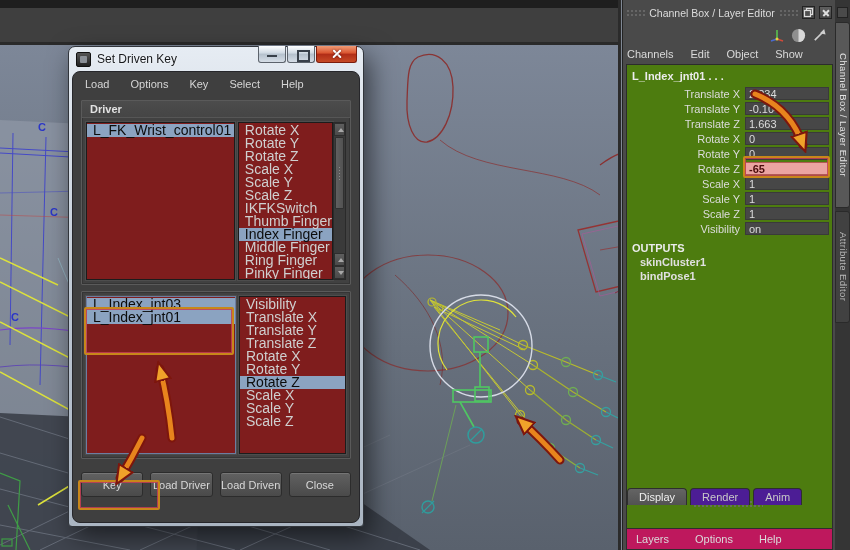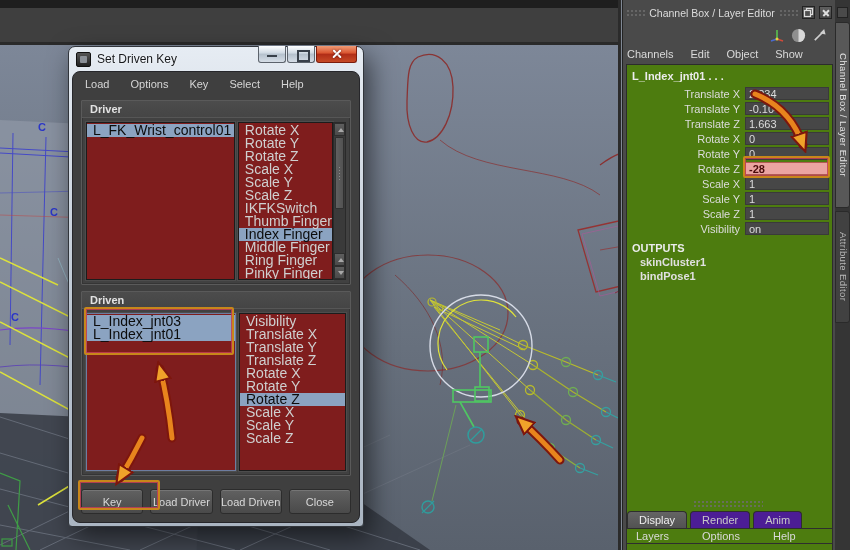--- a/index.html
+++ b/index.html
@@ -107,26 +107,26 @@
   .ch-row { display:flex; height:15px; align-items:center; }
   .ch-name { width:116px; text-align:right; font-size:11px; color:#dcdcdc; padding-right:3px;
     white-space:nowrap; }
   .ch-val { width:84px; height:13px; line-height:13px; margin-left:2px; font-size:11px; color:#dcdcdc;
     background:#474747; border:1px solid #3a3a3a; padding-left:3px; }
   .ch-val.hl { background:#eba4a1; color:#4a0b0b; font-weight:bold; border-color:#b25a55; }
   #cb-outputs-label { font-size:11px; font-weight:bold; color:#ececec; padding:6px 0 1px 5px; }
   .cb-output { font-size:11px; font-weight:bold; color:#e0e0e0; padding:1px 0 1px 13px; }
   #cb-bottom-grip { position:absolute; left:70px; top:500px; width:70px; height:7px;
     background-image:radial-gradient(circle,#6d6d6d 0.9px, transparent 1.1px); background-size:4px 4px; }
-  #cb-tabs { position:absolute; left:4px; top:511px; display:flex; gap:3px; }
+  #cb-tabs { position:absolute; left:4px; top:488px; display:flex; gap:3px; }
   .btab { height:17px; line-height:16px; padding:0 11px; font-size:11px; color:#c8c8c8;
     background:#4c1d95; border:1px solid #2e2e2e; border-bottom:none; border-radius:4px 4px 0 0; }
   .btab.active { background:linear-gradient(#646464,#525252); color:#efefef; }
-  #cb-bottom-menu { position:absolute; left:3px; top:528px; width:207px; height:16px;
-    background:#4d7c0f; border:1px solid #2e2e2e; display:flex; gap:33px; align-items:center;
+  #cb-bottom-menu { position:absolute; left:3px; top:528px; width:207px; height:22px;
+    background:#be185d; border:1px solid #2e2e2e; display:flex; gap:26px; align-items:center;
     padding-left:9px; }
   #cb-bottom-menu .menu-item { font-size:11px; color:#dadada; }
 
   
   #sidetabs { position:absolute; left:835px; top:0; width:15px; height:550px; background:#353535; z-index:5; }
   #side-top-btn { position:absolute; left:2px; top:7px; width:11px; height:11px;
     background:#4a4a4a; border:1px solid #222; }
   .stab { position:absolute; left:0; width:15px; writing-mode:vertical-rl; text-align:center;
     font-size:9.5px; letter-spacing:.4px; border:1px solid #2a2a2a; border-radius:0 3px 3px 0; }
   .stab.active { top:22px; height:186px; background:#585858; color:#e2e2e2; }
@@ -315,21 +315,20 @@
               <div class="sthumb"></div>
               <div class="strack"></div>
               <div class="sbtn up"></div>
               <div class="sbtn down"></div>
             </div>
           </div>
         </div>
       </div>
 
       <div class="group" style="margin-top:6px;">
-        <div class="group-header">Driven</div>
         <div class="lists">
           <div class="list obj" id="driven-objects">
               <div class="li sel">L_Index_jnt03</div>
               <div class="li sel">L_Index_jnt01</div>
             </div>
           <div class="list attr" id="driven-attrs">
               <div class="li">Visibility</div>
               <div class="li">Translate X</div>
               <div class="li">Translate Y</div>
               <div class="li">Translate Z</div>
@@ -406,21 +405,21 @@
           <div class="ch-row">
             <span class="ch-name">Rotate X</span>
             <span class="ch-val">0</span>
           </div>
           <div class="ch-row">
             <span class="ch-name">Rotate Y</span>
             <span class="ch-val">0</span>
           </div>
           <div class="ch-row">
             <span class="ch-name">Rotate Z</span>
-            <span class="ch-val hl">-28</span>
+            <span class="ch-val hl">-65</span>
           </div>
           <div class="ch-row">
             <span class="ch-name">Scale X</span>
             <span class="ch-val">1</span>
           </div>
           <div class="ch-row">
             <span class="ch-name">Scale Y</span>
             <span class="ch-val">1</span>
           </div>
           <div class="ch-row">

